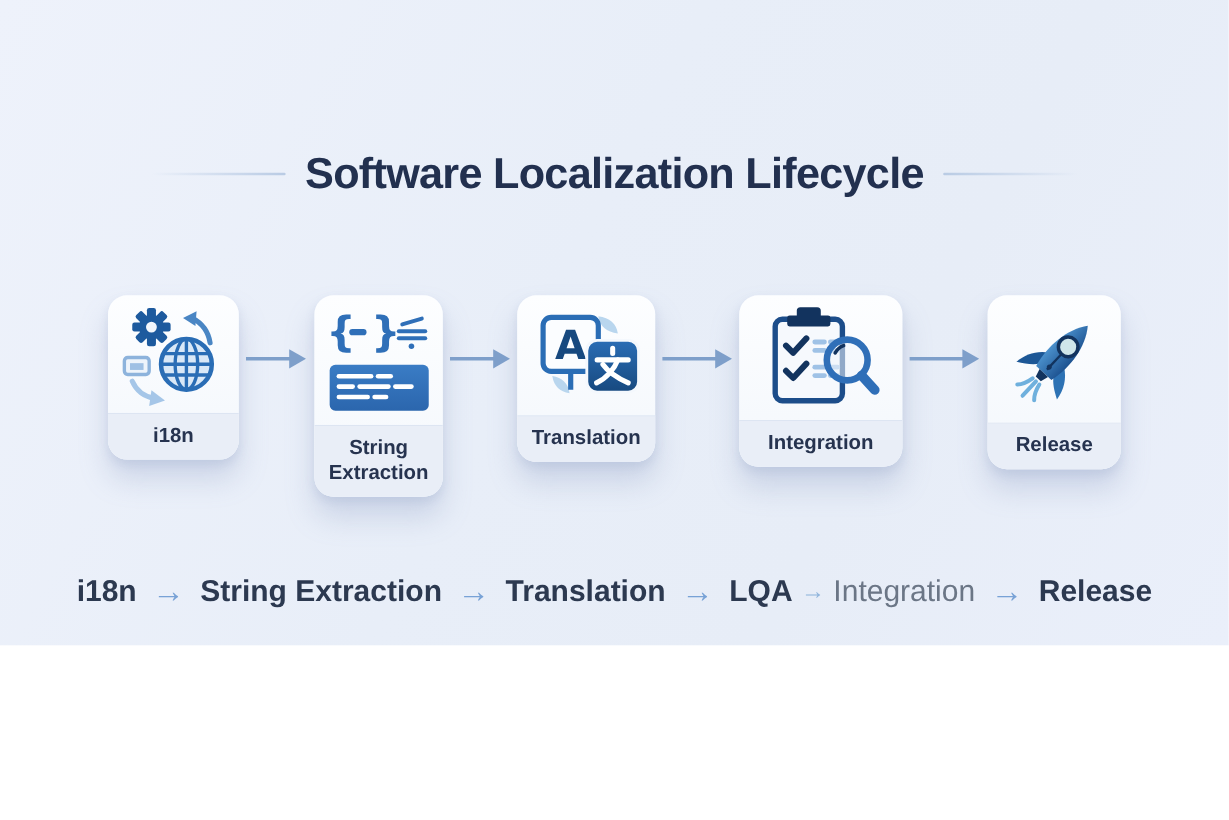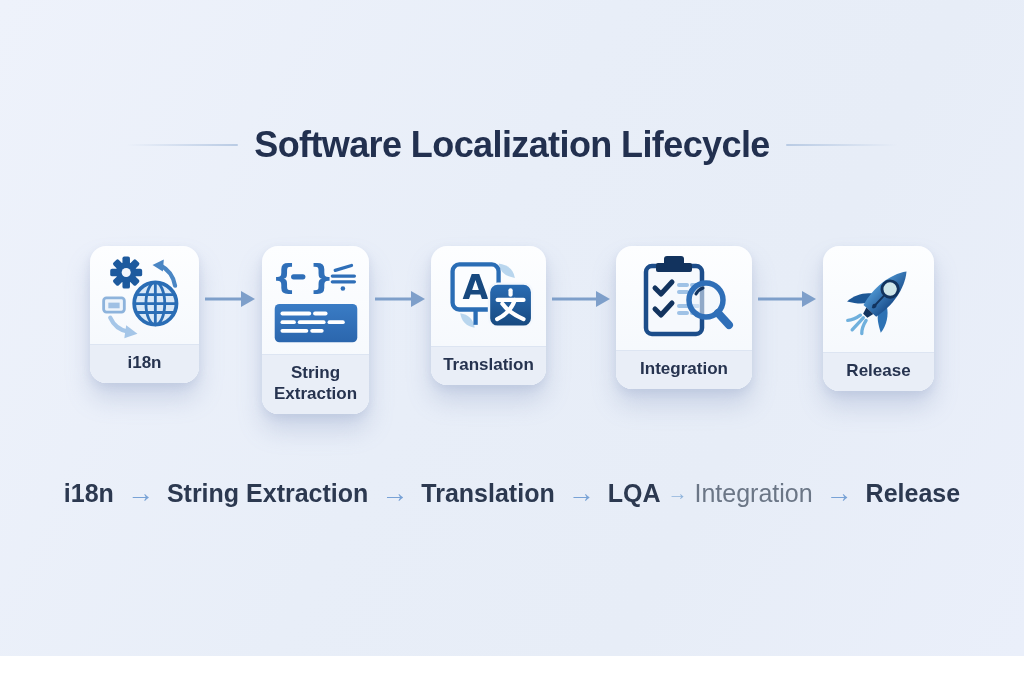--- a/index.html
+++ b/index.html
@@ -1,17 +1,17 @@
 <!DOCTYPE html>
 <html><head>
 <meta charset="utf-8">
 <style>
   html,body{margin:0;padding:0;}
   .canvas{
-    position:relative;width:1024px;height:656px;overflow:hidden;
+    position:relative;width:1024px;height:538px;overflow:hidden;
     background:linear-gradient(118deg,#eef2fb 0%,#e8eef8 45%,#e7edf7 70%,#eaeffa 100%);
     font-family:"Liberation Sans","DejaVu Sans",sans-serif;
   }
   
   .title-row{position:absolute;top:124px;left:0;right:0;display:flex;align-items:center;justify-content:center;gap:16px;}
   .title{font-size:36px;font-weight:700;color:#22304f;letter-spacing:-0.6px;white-space:nowrap;}
   .rule{height:2px;width:112px;border-radius:1px;}
   .rule-l{background:linear-gradient(90deg,rgba(185,203,228,0),#b9cbe4);}
   .rule-r{background:linear-gradient(90deg,#b9cbe4,rgba(185,203,228,0));}
   

